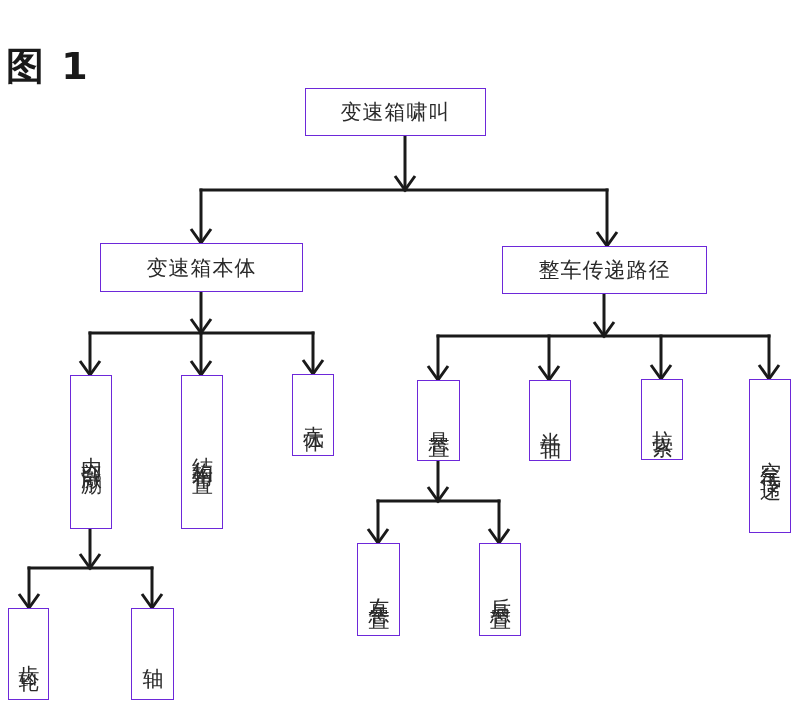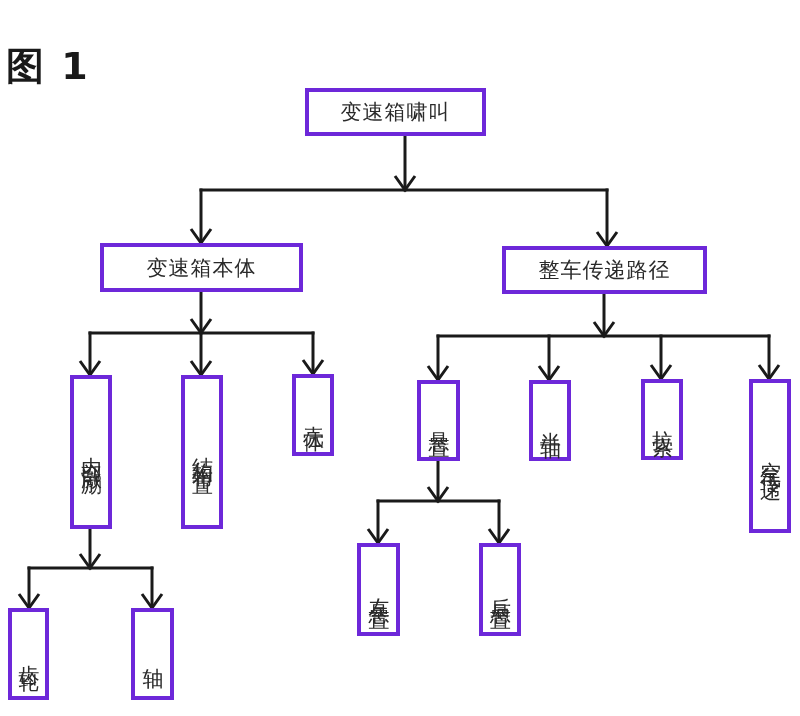--- a/index.html
+++ b/index.html
@@ -2,21 +2,21 @@
 <html><head>
 <meta charset="utf-8">
 <style>
   html, body { margin: 0; padding: 0; background: #ffffff; }
   body { width: 800px; height: 716px; position: relative; overflow: hidden;
          font-family: "DejaVu Sans", "Liberation Sans", sans-serif; color: #1a1a1a; }
   .title { position: absolute; left: 6px; top: 2px; height: 48px; display: flex; align-items: center;
            font-size: 38px; font-weight: bold; color: #1a1a1a; letter-spacing: 2px; white-space: nowrap; margin-top: 40px; }
   .title .fig { margin-right: 52px; }
   svg.edges { position: absolute; left: 0; top: 0; width: 800px; height: 716px; }
-  .node { position: absolute; box-sizing: border-box; border: 4px solid #6d28d9; background: #fff;
+  .node { position: absolute; box-sizing: border-box; border: 1px solid #6d28d9; background: #fff;
           display: flex; align-items: center; justify-content: center; font-size: 21px; color: #2a2a2a; }
   .node.h span { letter-spacing: 1px; white-space: nowrap; }
   .node.v span { writing-mode: vertical-rl; text-orientation: upright; letter-spacing: 6px; line-height: 1; }
 </style>
 </head>
 <body>
 
 <div class="title">
   <span class="fig">图 1</span>
 </div>

